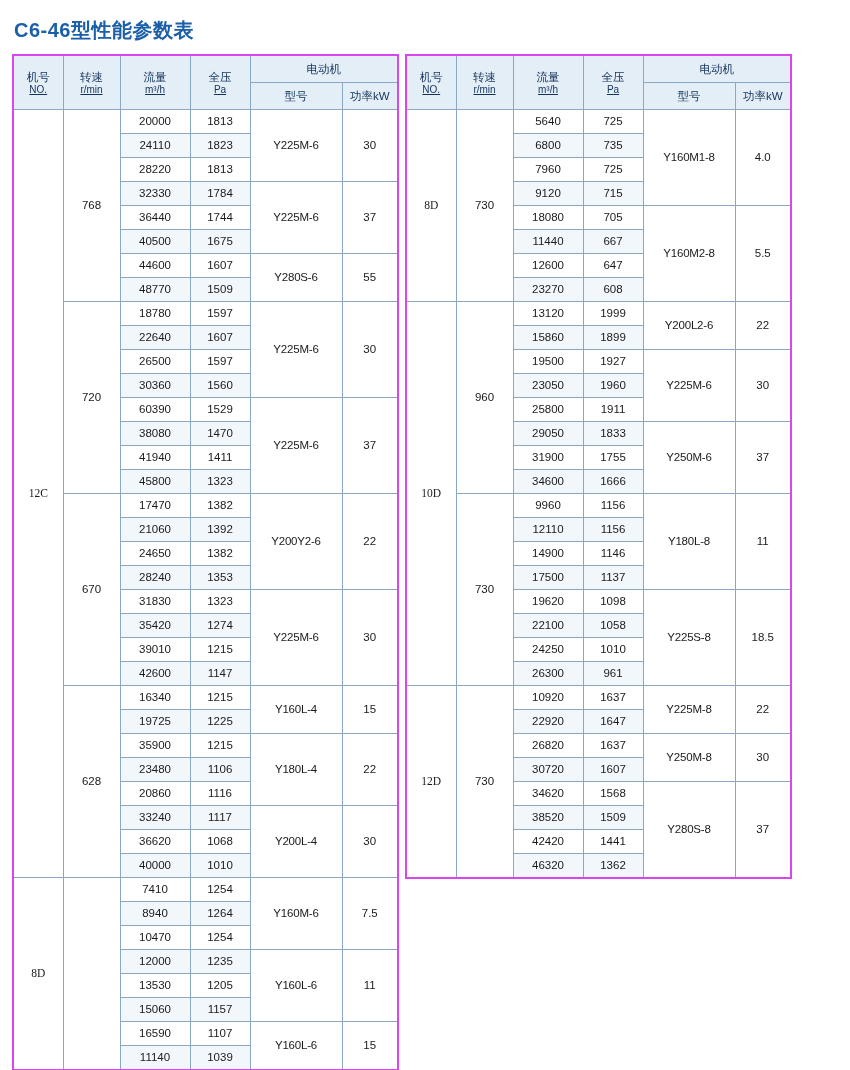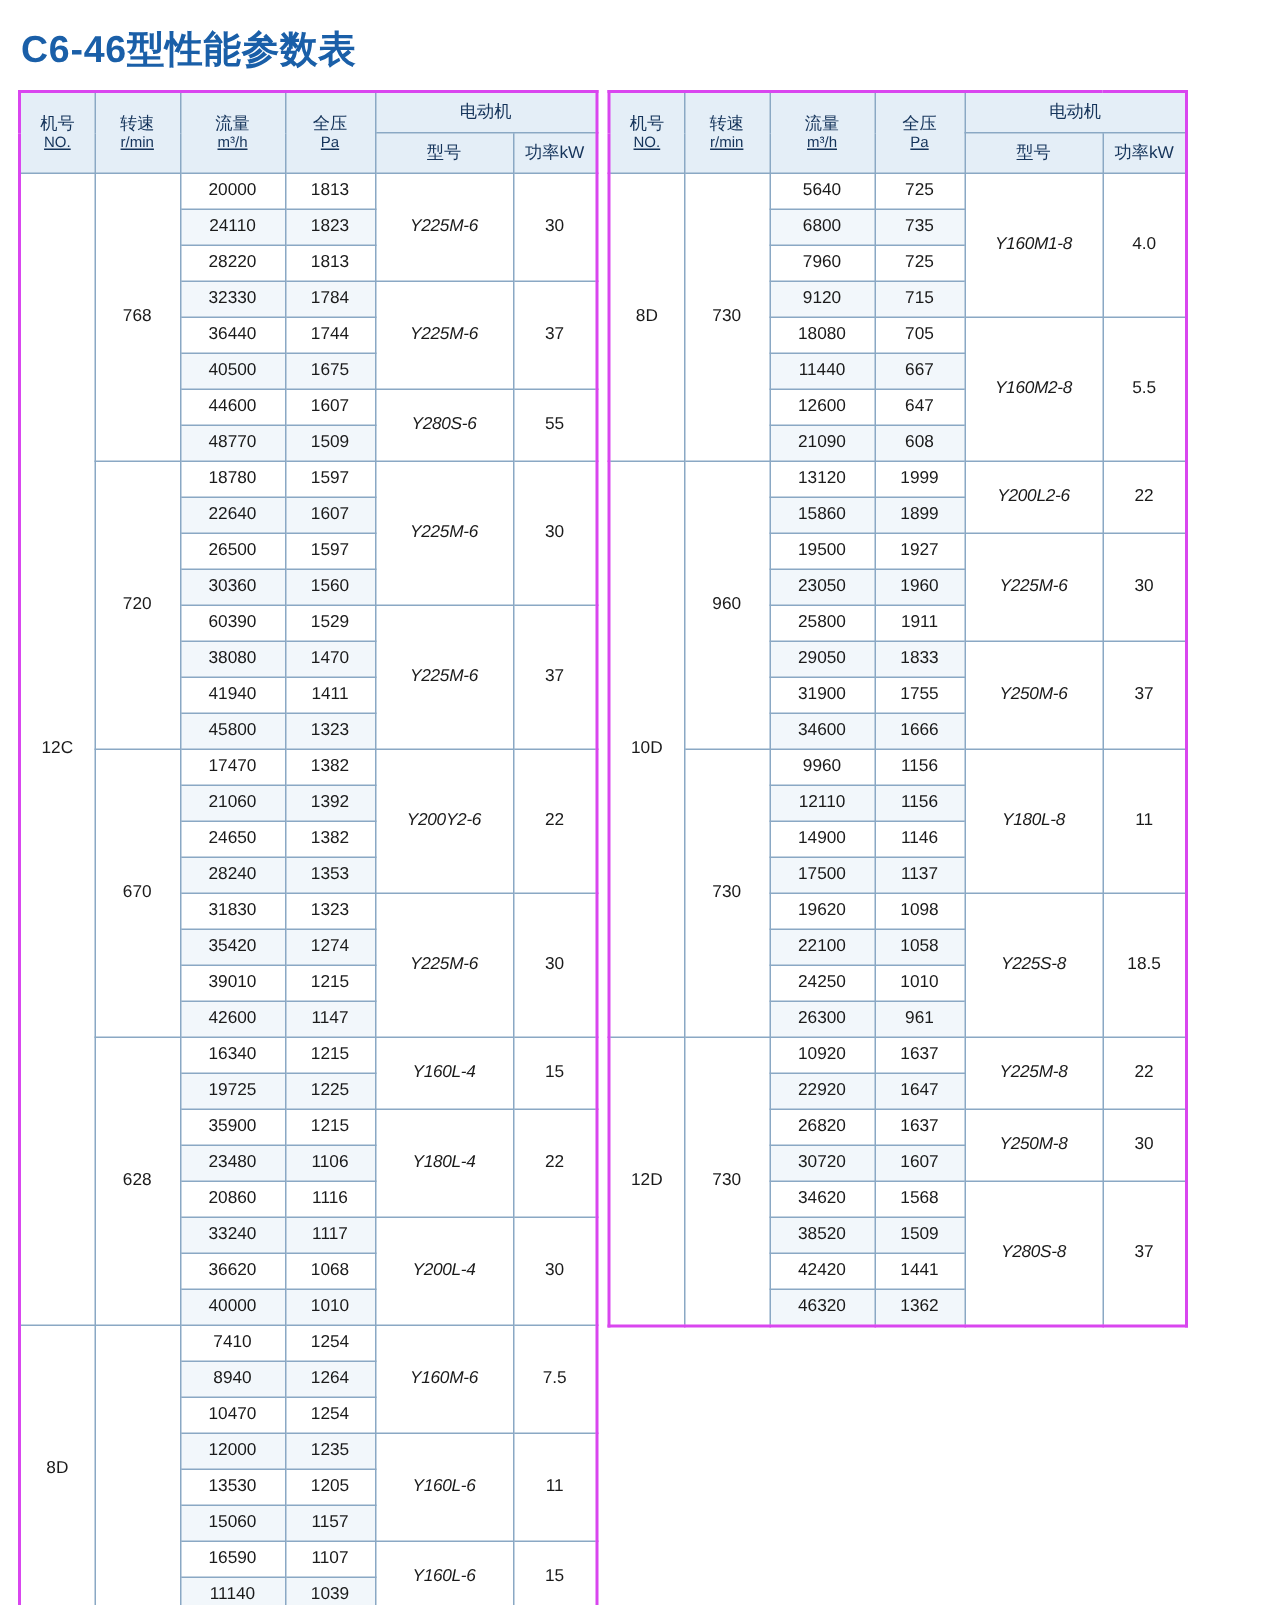--- a/index.html
+++ b/index.html
@@ -14,21 +14,21 @@
     color: #1a1a1a;
     position: relative;
     overflow: hidden;
   }
   .page {
     padding: 18px 12px 0 12px;
     box-sizing: border-box;
     width: 850px;
   }
   .page-title {
-    font-size: 25px;
+    font-size: 20px;
     font-weight: bold;
     color: #1a5fa8;
     letter-spacing: 0.5px;
     margin: 0 0 12px 2px;
     line-height: 1.2;
   }
   .tables-wrap {
     display: flex;
     flex-direction: row;
     align-items: flex-start;
@@ -64,22 +64,22 @@
   .unit {
     font-size: 10px;
     display: block;
     line-height: 1.15;
     text-decoration: underline;
   }
   .two-line {
     line-height: 1.15;
   }
   .tintA { background: #f2f7fb !important; }
-  .modelcell { font-size: 11px; letter-spacing: -0.2px; font-style: italic; }
-  .nocol { font-size: 11.5px; }
+  .modelcell { font-size: 11px; letter-spacing: -0.2px; }
+  .nocol { font-size: 11.5px; font-family: Liberation Serif, serif; }
 </style>
 </head>
 <body>
 
 <div class="page">
   <h1 class="page-title">C6-46型性能参数表</h1>
 
   <div class="tables-wrap">
 
     <table class="spec" id="left-table">
@@ -368,21 +368,21 @@
           </tr>
           <tr>
             <td class="tintA">11440</td>
             <td class="tintA">667</td>
           </tr>
           <tr>
             <td>12600</td>
             <td>647</td>
           </tr>
           <tr>
-            <td class="tintA">21090</td>
+            <td class="tintA">23270</td>
             <td class="tintA">608</td>
           </tr>
           <tr>
             <td rowspan="16" class="nocol">10D</td>
             <td rowspan="8">960</td>
             <td>13120</td>
             <td>1999</td>
             <td rowspan="2" class="modelcell">Y200L2-6</td>
             <td rowspan="2">22</td>
           </tr>

